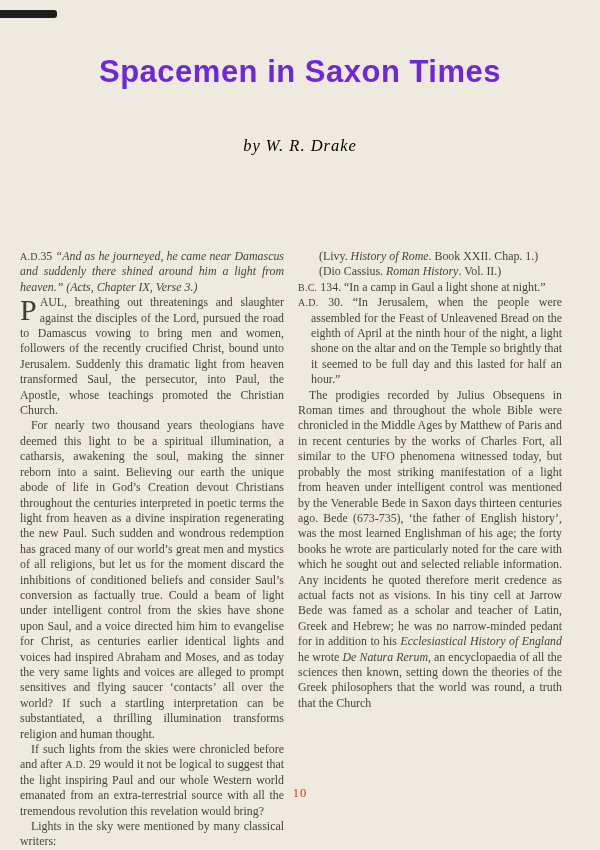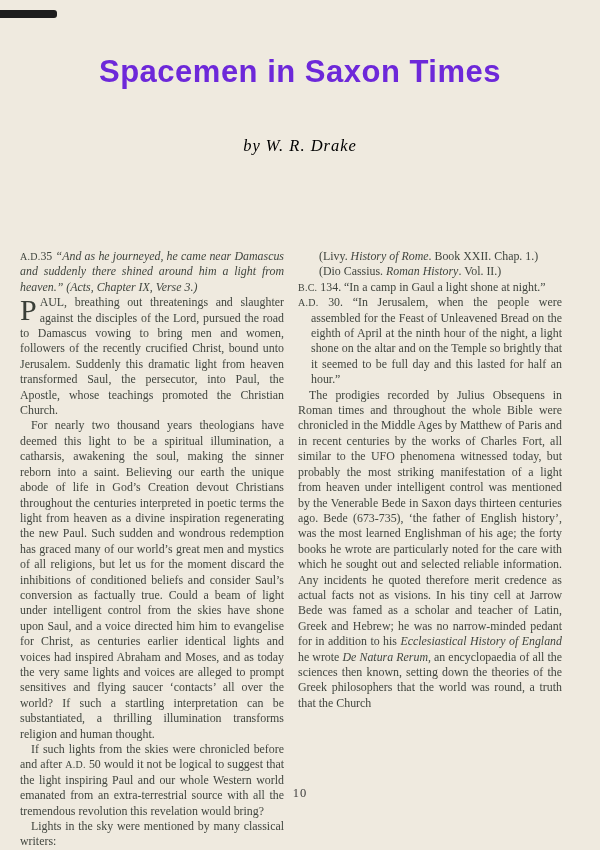--- a/index.html
+++ b/index.html
@@ -44,21 +44,21 @@
   .era { font-size: 0.84em; letter-spacing: 0.25px; }
   .dropcap {
     float: left; font-size: 30px; line-height: 26px;
     padding-top: 2px; margin-right: 3px; color: #3a3f38;
   }
   .hang { padding-left: 13px; text-indent: -13px; }
   .cite { padding-left: 13px; text-indent: 8px; }
   .cite i, .closing i { }
   .page-number {
     position: absolute; top: 786px; left: 0; width: 100%;
-    text-align: center; font-size: 12.5px; color: #404040;
+    text-align: center; font-size: 12.5px; color: #c2410c;
     letter-spacing: 1px;
   }
 </style>
 </head>
 <body>
 
 <div class="scan-mark"></div>
 
 <h1 class="title">Spacemen in Saxon Times</h1>
 
@@ -66,21 +66,21 @@
 
 <div class="columns">
 
   <div class="col">
     <p class="epigraph"><span class="era">A.D.</span><span>35</span> <span class="scripture">“And as he journeyed, he came near Damascus and suddenly there shined around him a light from heaven.”</span> <span class="scripture">(Acts, Chapter IX, Verse 3.)</span></p>
 
     <p><span class="dropcap">P</span><span>AUL, breathing out threatenings and slaughter against the disciples of the Lord, pursued the road to Damascus vowing to bring men and women, followers of the recently crucified Christ, bound unto Jerusalem. Suddenly this dramatic light from heaven transformed Saul, the persecutor, into Paul, the Apostle, whose teachings promoted the Christian Church.</span></p>
 
     <p class="indent">For nearly two thousand years theologians have deemed this light to be a spiritual illumination, a catharsis, awakening the soul, making the sinner reborn into a saint. Believing our earth the unique abode of life in God’s Creation devout Christians throughout the centuries interpreted in poetic terms the light from heaven as a divine inspiration regenerating the new Paul. Such sudden and wondrous redemption has graced many of our world’s great men and mystics of all religions, but let us for the moment discard the inhibitions of conditioned beliefs and consider Saul’s conversion as factually true. Could a beam of light under intelligent control from the skies have shone upon Saul, and a voice directed him him to evangelise for Christ, as centuries earlier identical lights and voices had inspired Abraham and Moses, and as today the very same lights and voices are alleged to prompt sensitives and flying saucer ‘contacts’ all over the world? If such a startling interpretation can be substantiated, a thrilling illumination transforms religion and human thought.</p>
 
-    <p class="indent"><span>If such lights from the skies were chronicled before and after </span><span class="era">A.D.</span><span> 50 would it not be logical to suggest that the light inspiring Paul and our whole Western world emanated from an extra-terrestrial source with all the tremendous revolution this revelation would bring?</span></p>
+    <p class="indent"><span>If such lights from the skies were chronicled before and after </span><span class="era">A.D.</span><span> 29 would it not be logical to suggest that the light inspiring Paul and our whole Western world emanated from an extra-terrestrial source with all the tremendous revolution this revelation would bring?</span></p>
 
     <p class="indent">Lights in the sky were mentioned by many classical writers:</p>
   </div>
 
   <div class="col">
 
     <div>
       <p class="cite"><span>(Livy. </span><i>History of Rome</i><span>. Book XXII. Chap. 1.)</span></p>
     </div>
 

